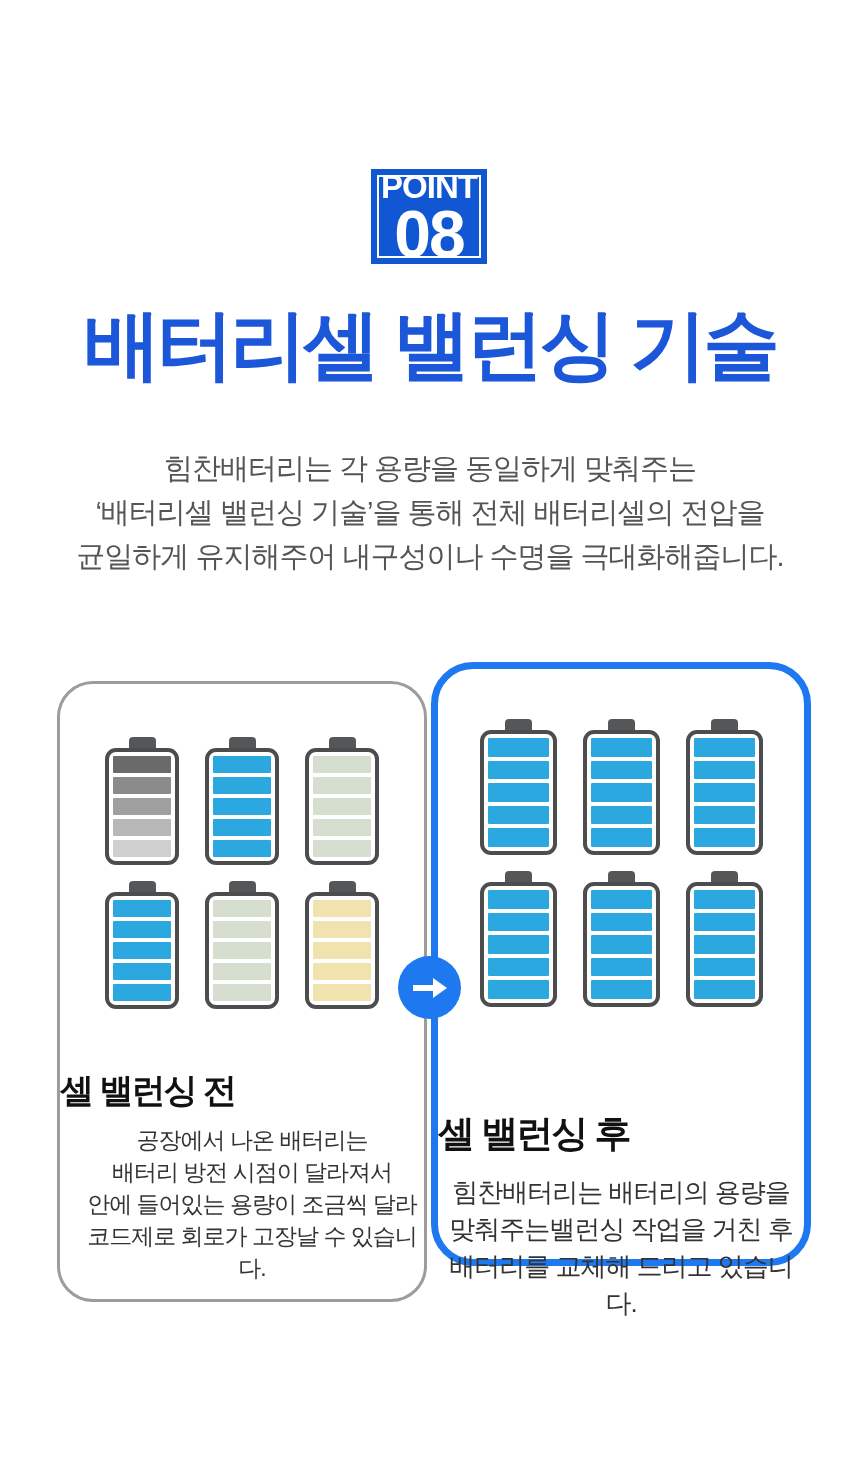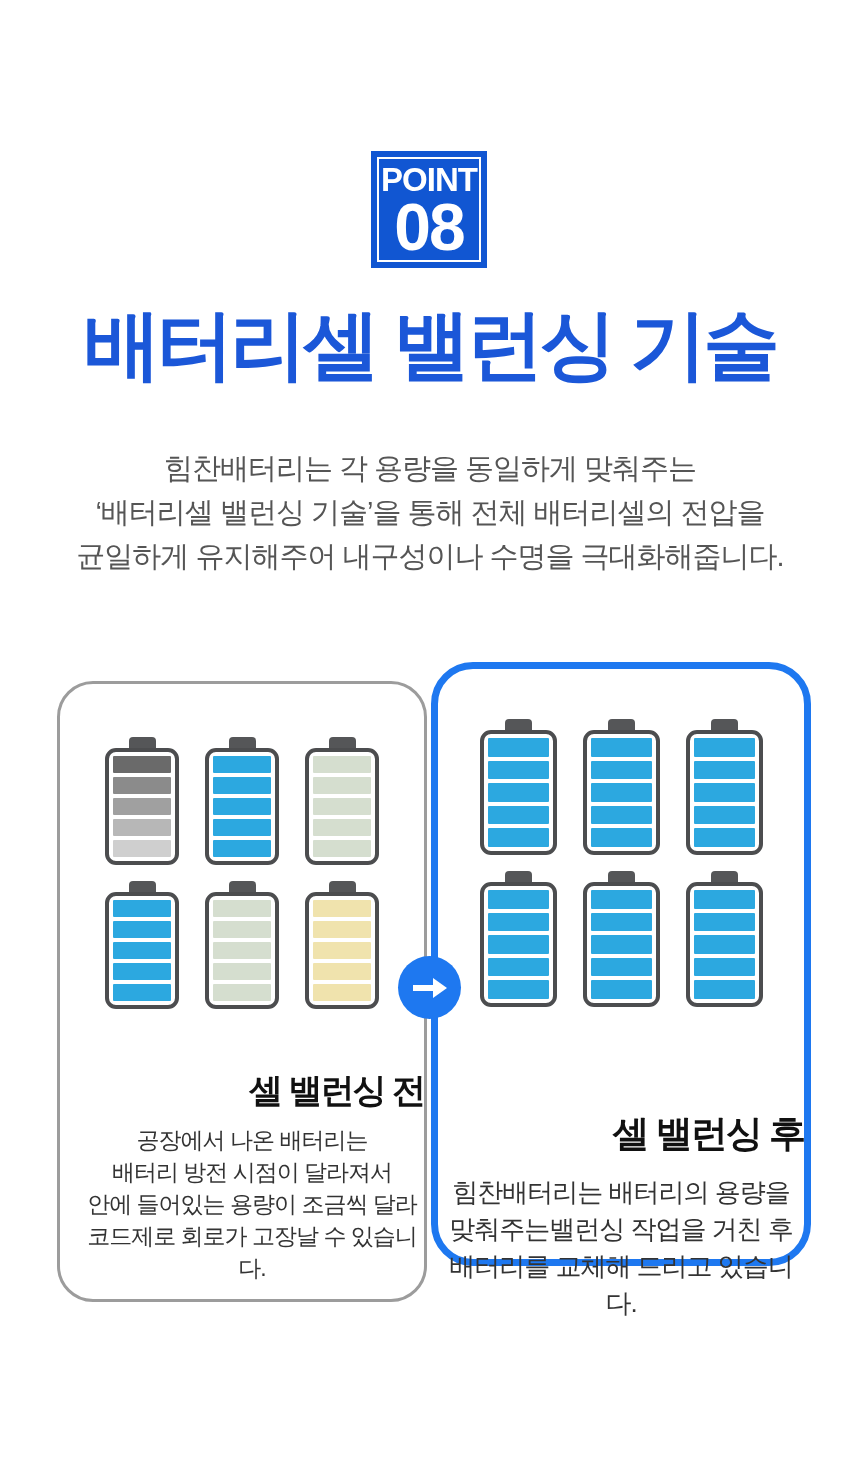--- a/index.html
+++ b/index.html
@@ -1,21 +1,21 @@
 <!DOCTYPE html>
 <html><head>
 <meta charset="utf-8">
 <style>
   * { margin:0; padding:0; box-sizing:border-box; }
   html,body { background:#fff; }
   body { font-family:"Liberation Sans","DejaVu Sans",sans-serif; }
   .page { position:relative; width:860px; height:1475px; background:#ffffff; overflow:hidden; margin:0 auto; }
 
   
-  .badge { position:absolute; left:371px; top:151px; width:116px; height:117px; background:#1156d2; padding:6px; }
+  .badge { position:absolute; left:371px; top:169px; width:116px; height:95px; background:#1156d2; padding:6px; }
   .badge-inner { width:100%; height:100%; border:2px solid #ffffff; display:flex; flex-direction:column; align-items:center; justify-content:center; color:#fff; }
   .badge-label { font-size:33px; font-weight:800; letter-spacing:-1px; line-height:1; margin-top:2px; }
   .badge-number { font-size:66px; font-weight:800; letter-spacing:-2px; line-height:0.95; }
 
   
   .main-title { position:absolute; left:0; top:298px; width:860px; text-align:center;
     font-size:77px; font-weight:900; letter-spacing:-4px; line-height:1.2; }
   .intro { position:absolute; left:0; top:446px; width:860px; text-align:center;
     font-size:29px; line-height:44px; color:#555555; font-weight:500; letter-spacing:-1px; }
 
@@ -28,21 +28,21 @@
   .panel-before .battery-grid { top:53px; }
   .panel-after  .battery-grid { top:50px; }
 
   .battery { display:flex; flex-direction:column; align-items:center; }
   .battery-terminal { width:27px; height:11px; background:#555658; border-radius:4px 4px 0 0; }
   .battery-body { width:74px; height:117px; border:4px solid #4c4d4f; border-radius:11px; background:#ffffff;
     padding:4px; display:flex; flex-direction:column; gap:4px; }
   .panel-after .battery-body { width:77px; height:125px; }
   .battery-bar { flex:1; border-radius:1px; }
 
-  .panel-heading { position:absolute; left:0; width:100%; text-align:right; color:#111; font-weight:800; letter-spacing:-2px;padding-left:41px; }
+  .panel-heading { position:absolute; left:0; width:100%; text-align:left; color:#111; font-weight:800; letter-spacing:-2px; }
   .panel-before .panel-heading { top:384px; font-size:34px; }
   .panel-after  .panel-heading { top:440px; font-size:37px; }
 
   .panel-body { position:absolute; left:0; width:100%; text-align:center; color:#333; letter-spacing:-1px; }
   .panel-before .panel-body { top:440px; font-size:23px; line-height:32px;padding-left:20px; }
   .panel-after  .panel-body { top:505px; font-size:26px; line-height:37px; }
 
   
   .arrow-circle { position:absolute; left:398px; top:956px; width:63px; height:63px; border-radius:50%;
     background:#1e78f0; z-index:3; display:flex; align-items:center; justify-content:center; }

